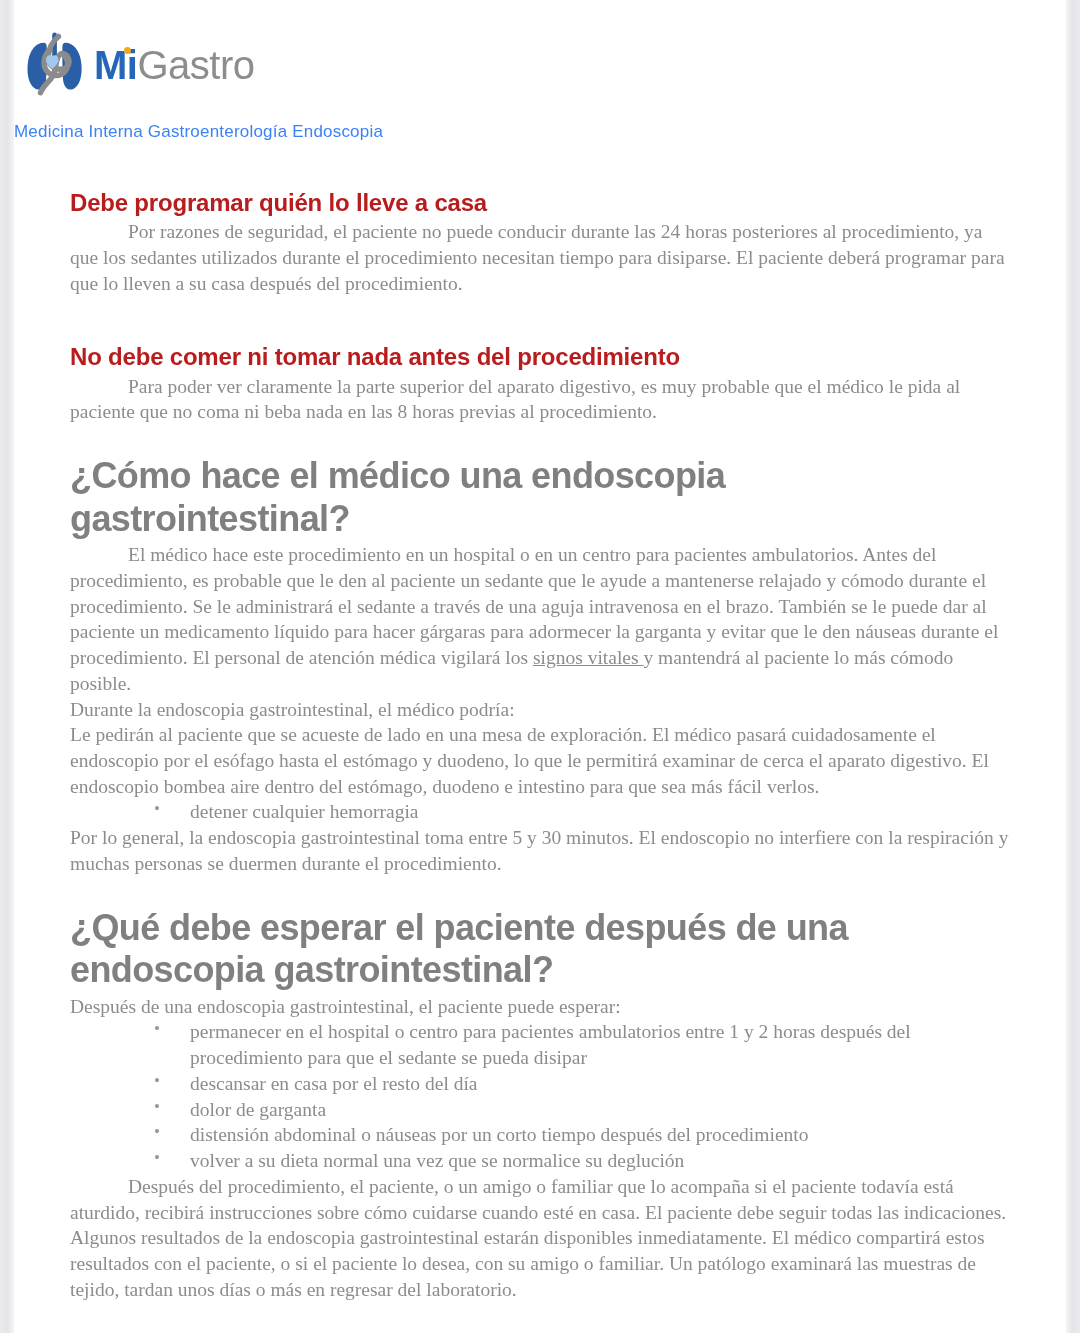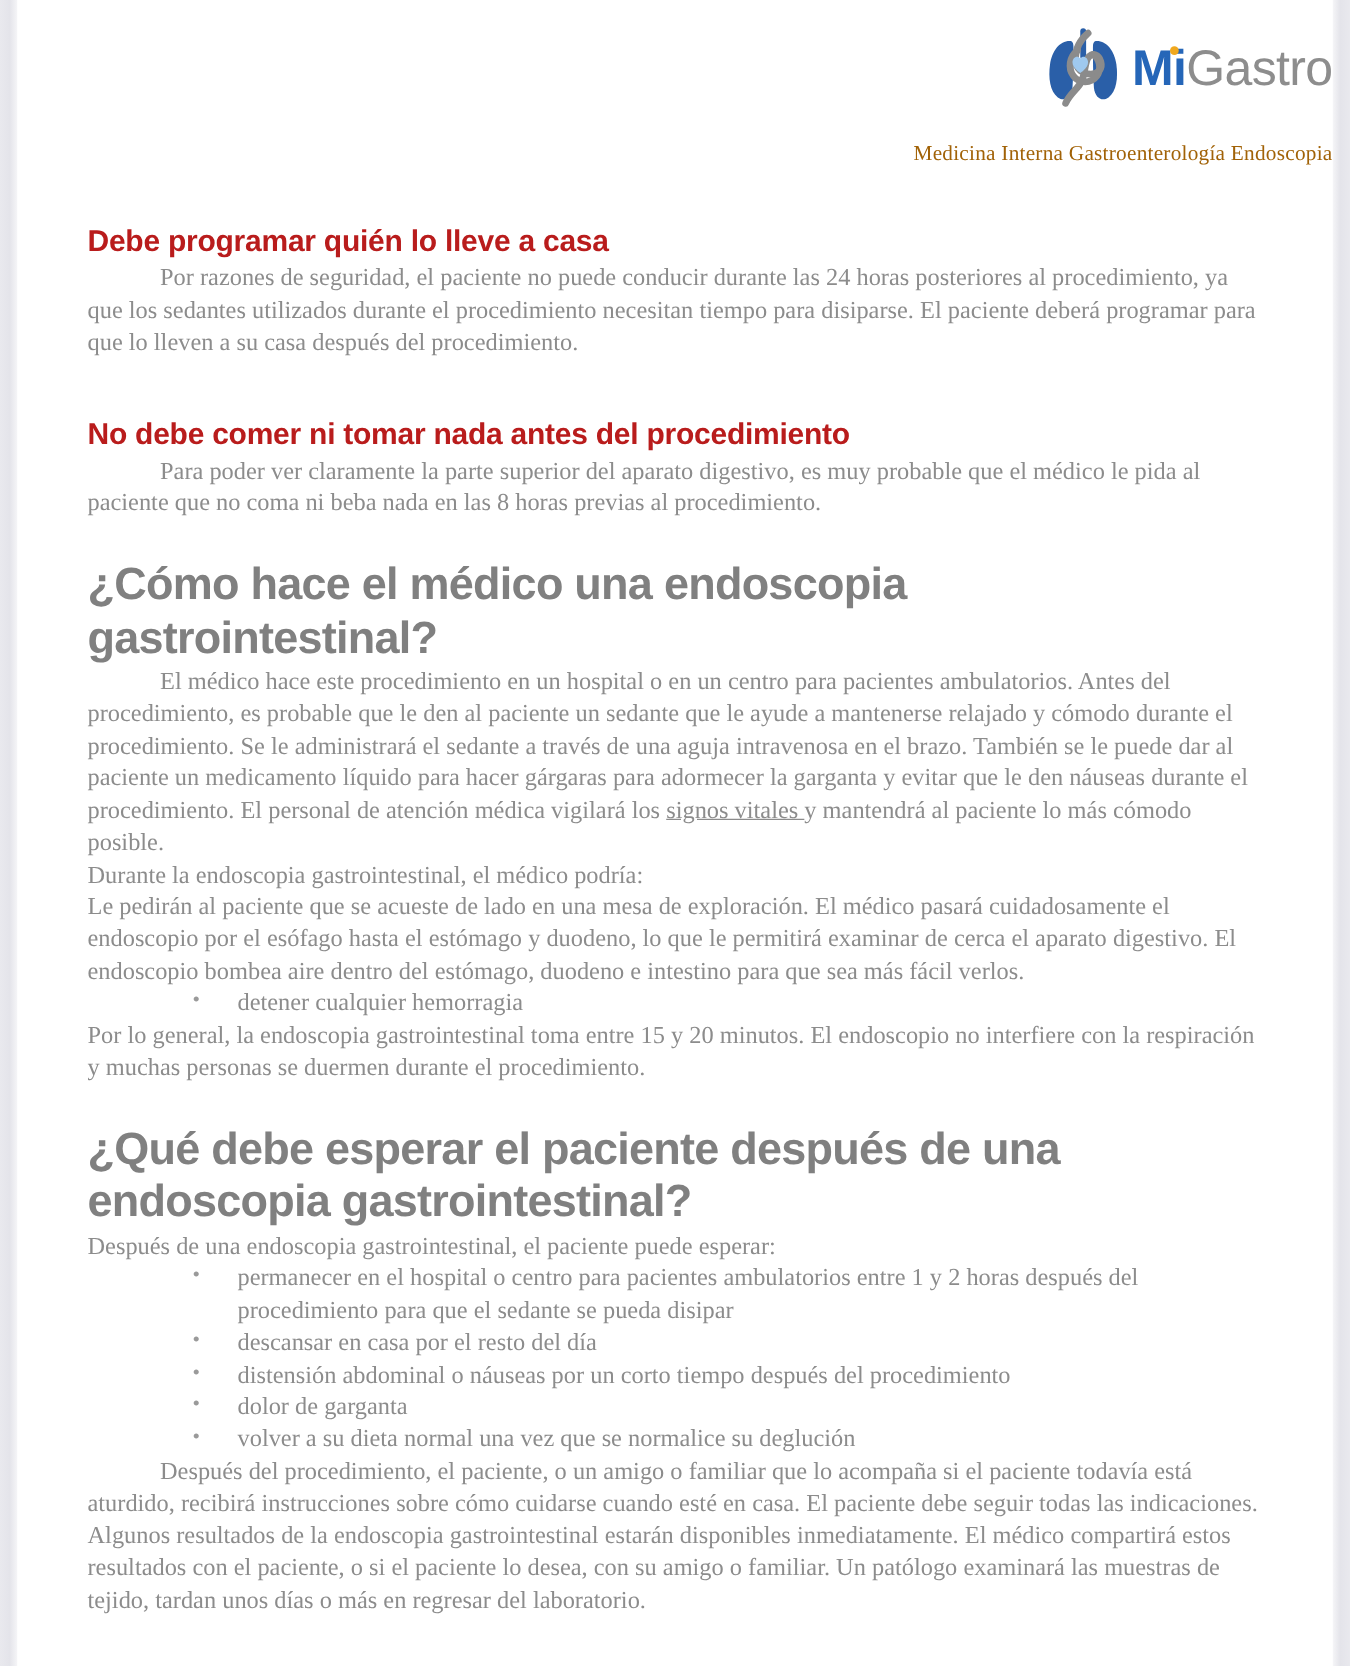--- a/index.html
+++ b/index.html
@@ -35,22 +35,22 @@
     left: 14px;
     right: 14px;
     top: 0;
     bottom: 0;
     background: #ffffff;
     box-sizing: border-box;
   }
 
   
   .letterhead {
-    padding-top: 12px;
-    text-align: right;
+    padding-top: 22px;
+    text-align: left;
   }
   .logo-row {
     display: inline-flex;
     align-items: center;
     justify-content: center;
     gap: 2px;
     height: 82px;
   }
   .logo-mark {
     width: 78px;
@@ -78,23 +78,23 @@
     position: absolute;
     width: 7px;
     height: 7px;
     border-radius: 50%;
     background: #f0a81e;
     left: 30px;
     top: 2px;
   }
   .tagline {
     margin-top: 16px;
-    font-family: Liberation Serif, serif;
+    font-family: Liberation Sans, sans-serif;
     font-size: 17px;
-    color: #a16207;
+    color: #3b82f6;
     letter-spacing: 0.2px;
   }
 
   
   .content {
     margin: 0 auto;
     padding: 0 54px 0 56px;
     color: #8a8a8a;
   }
 
@@ -218,35 +218,35 @@
       <p class="body indent"><span>El médico hace este procedimiento en un hospital o en un centro para pacientes ambulatorios. Antes del procedimiento, es probable que le den al paciente un sedante que le ayude a mantenerse relajado y cómodo durante el procedimiento. Se le administrará el sedante a través de una aguja intravenosa en el brazo. También se le puede dar al paciente un medicamento líquido para hacer gárgaras para adormecer la garganta y evitar que le den náuseas durante el procedimiento. El personal de atención médica vigilará los </span><a class="inline-link" href="#">signos vitales </a><span> y mantendrá al paciente lo más cómodo posible.</span></p>
 
       <p class="body">Durante la endoscopia gastrointestinal, el médico podría:</p>
 
       <p class="body">Le pedirán al paciente que se acueste de lado en una mesa de exploración. El médico pasará cuidadosamente el endoscopio por el esófago hasta el estómago y duodeno, lo que le permitirá examinar de cerca el aparato digestivo. El endoscopio bombea aire dentro del estómago, duodeno e intestino para que sea más fácil verlos.</p>
 
       <ul class="bullets">
         <li>detener cualquier hemorragia</li>
       </ul>
 
-      <p class="body">Por lo general, la endoscopia gastrointestinal toma entre 15 y 20 minutos. El endoscopio no interfiere con la respiración y muchas personas se duermen durante el procedimiento.</p>
+      <p class="body">Por lo general, la endoscopia gastrointestinal toma entre 5 y 30 minutos. El endoscopio no interfiere con la respiración y muchas personas se duermen durante el procedimiento.</p>
     </section>
 
     <div class="spacer-md"></div>
 
     <section>
       <h1 class="section-title-big">¿Qué debe esperar el paciente después de una endoscopia gastrointestinal?</h1>
 
       <p class="body">Después de una endoscopia gastrointestinal, el paciente puede esperar:</p>
 
       <ul class="bullets">
         <li>permanecer en el hospital o centro para pacientes ambulatorios entre 1 y 2 horas después del procedimiento para que el sedante se pueda disipar</li>
         <li>descansar en casa por el resto del día</li>
+        <li>dolor de garganta</li>
         <li>distensión abdominal o náuseas por un corto tiempo después del procedimiento</li>
-        <li>dolor de garganta</li>
         <li>volver a su dieta normal una vez que se normalice su deglución</li>
       </ul>
 
       <p class="body indent">Después del procedimiento, el paciente, o un amigo o familiar que lo acompaña si el paciente todavía está aturdido, recibirá instrucciones sobre cómo cuidarse cuando esté en casa. El paciente debe seguir todas las indicaciones.</p>
 
       <p class="body">Algunos resultados de la endoscopia gastrointestinal estarán disponibles inmediatamente. El médico compartirá estos resultados con el paciente, o si el paciente lo desea, con su amigo o familiar. Un patólogo examinará las muestras de tejido, tardan unos días o más en regresar del laboratorio.</p>
     </section>
 
   </main>
 </div>

